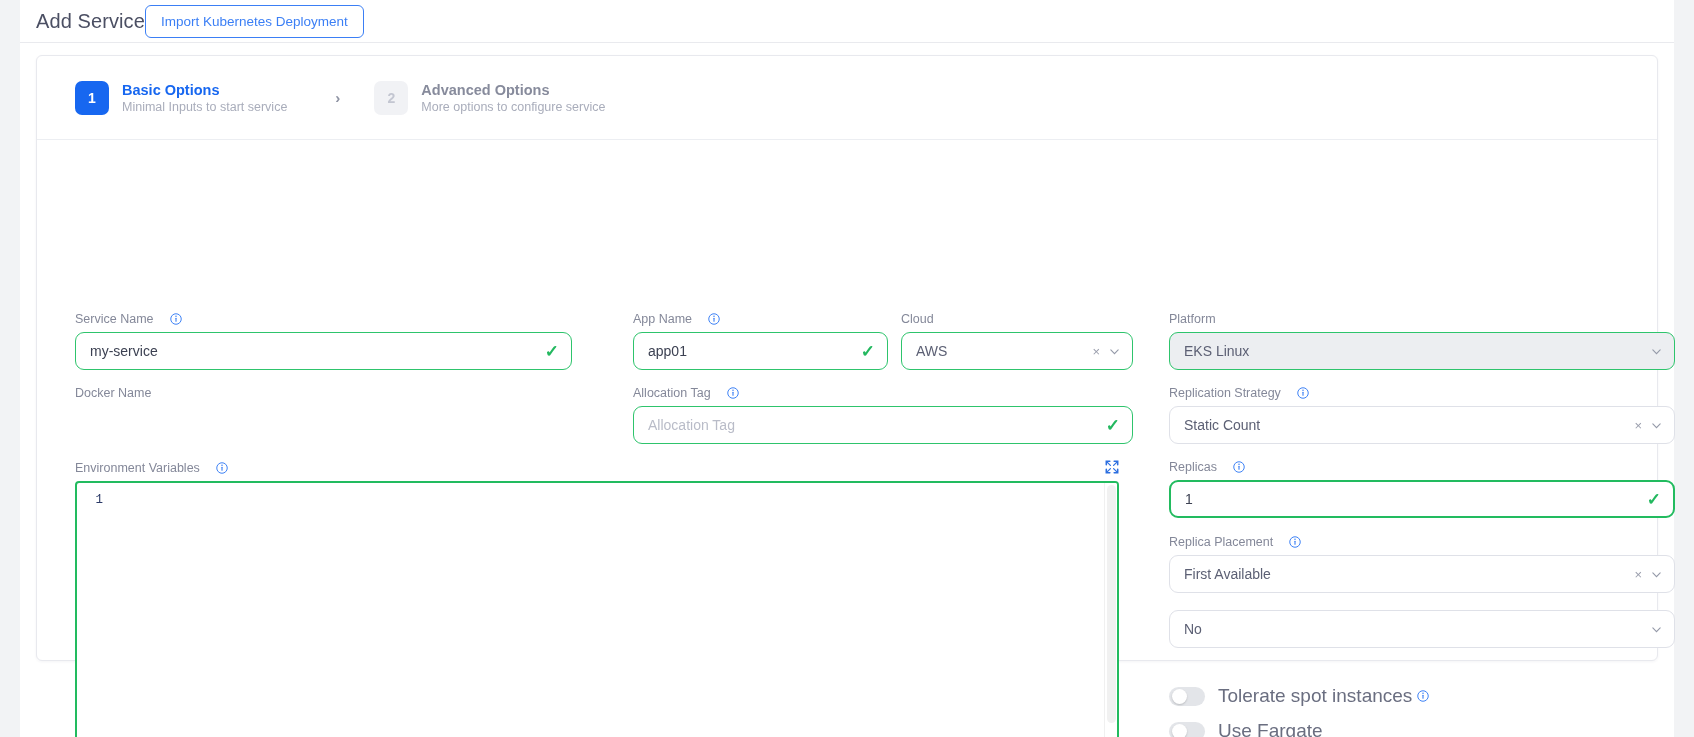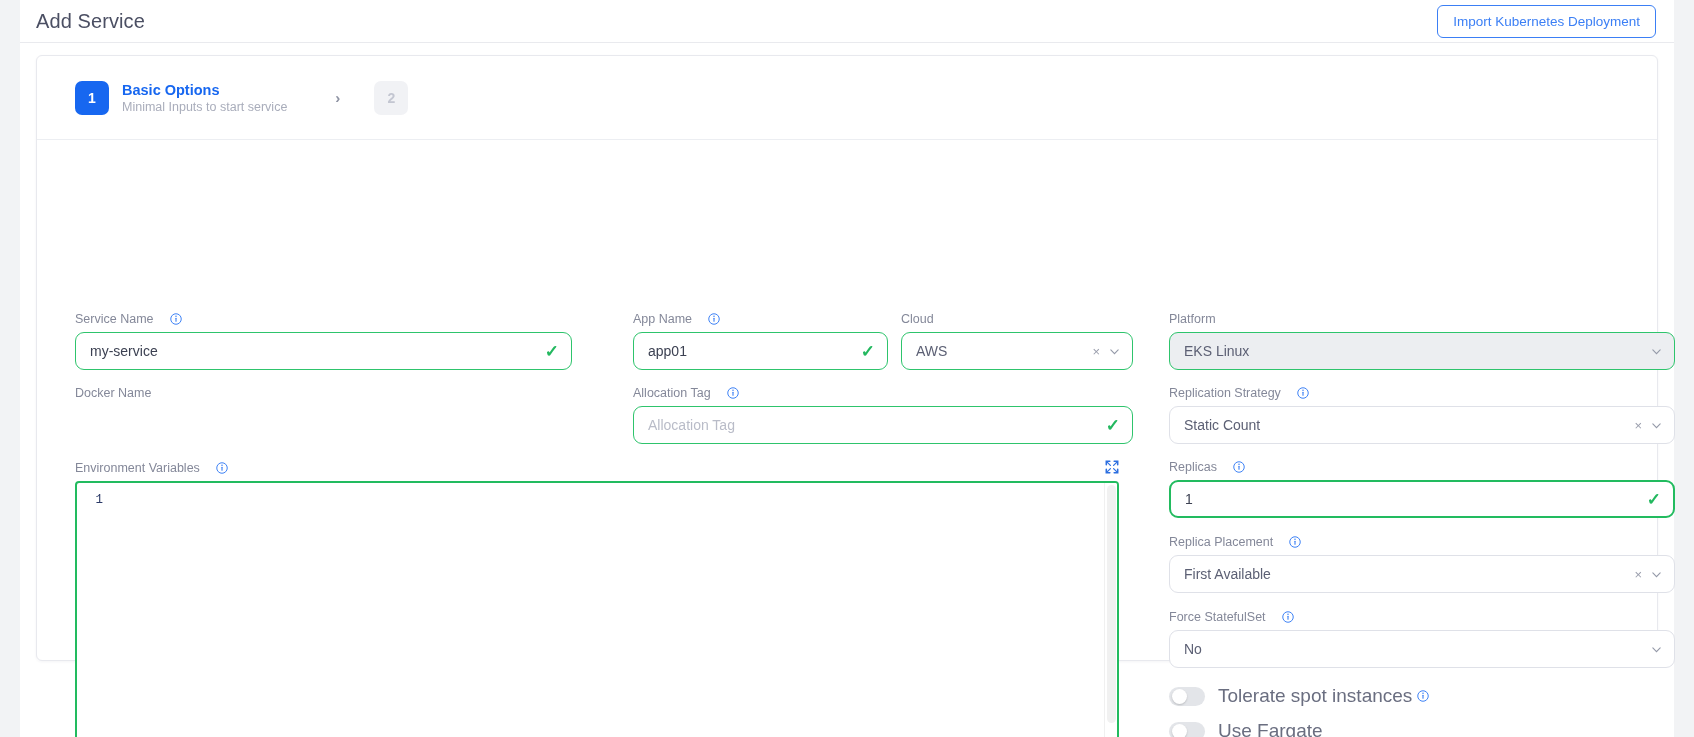--- a/index.html
+++ b/index.html
@@ -16,21 +16,21 @@
     background: #f2f3f5;
   }
   
   .page {
     position: absolute;
     left: 20px; top: 0; width: 1654px; height: 737px;
     background: #ffffff;
   }
   .page-header {
     height: 43px;
-    display: flex; align-items: center; justify-content: space-between;
+    display: flex; align-items: center; justify-content: flex-start;
     padding: 0 18px 0 16px;
     border-bottom: 1px solid #e9eaee;
   }
   .page-title {
     font-size: 20px;
     color: #4b4f63;
     letter-spacing: .1px;
     font-weight: 400;
   }
   .import-btn {
@@ -217,20 +217,24 @@
         <div class="step">
           <div class="step-num active">1</div>
           <div class="step-text">
             <div class="step-label active">Basic Options</div>
             <div class="step-sub">Minimal Inputs to start service</div>
           </div>
         </div>
         <div class="step-sep">›</div>
         <div class="step">
           <div class="step-num inactive">2</div>
+          <div class="step-text">
+            <div class="step-label inactive">Advanced Options</div>
+            <div class="step-sub">More options to configure service</div>
+          </div>
         </div>
       </div>
 
       <div class="form">
 
         <div class="c1 r1">
           <div class="field-label">
             <span>Service Name</span>
             <svg class="info-icon" viewBox="0 0 16 16">
               <circle cx="8" cy="8" r="7" fill="none" stroke="#3b7ff5" stroke-width="1.3"></circle>
@@ -379,28 +383,20 @@
           <div class="ctrl grey">
             <span class="val">First Available</span>
             <span class="clear-x">×</span>
             <svg class="chev" viewBox="0 0 12 12">
               <path d="M2 4.3 L6 8.3 L10 4.3" fill="none" stroke="#9499a8" stroke-width="1.2" stroke-linecap="round"></path>
             </svg>
           </div>
         </div>
 
         <div class="c4 r5">
-          <div class="field-label">
-            <span>Force StatefulSet</span>
-            <svg class="info-icon" viewBox="0 0 16 16">
-              <circle cx="8" cy="8" r="7" fill="none" stroke="#3b7ff5" stroke-width="1.3"></circle>
-              <circle cx="8" cy="4.4" r="1" fill="#3b7ff5"></circle>
-              <rect x="7.25" y="6.4" width="1.5" height="5.2" rx=".7" fill="#3b7ff5"></rect>
-            </svg>
-          </div>
           <div class="ctrl grey">
             <span class="val">No</span>
             <svg class="chev" viewBox="0 0 12 12">
               <path d="M2 4.3 L6 8.3 L10 4.3" fill="none" stroke="#9499a8" stroke-width="1.2" stroke-linecap="round"></path>
             </svg>
           </div>
         </div>
 
         <div class="toggle-row t1">
           <div class="switch">

